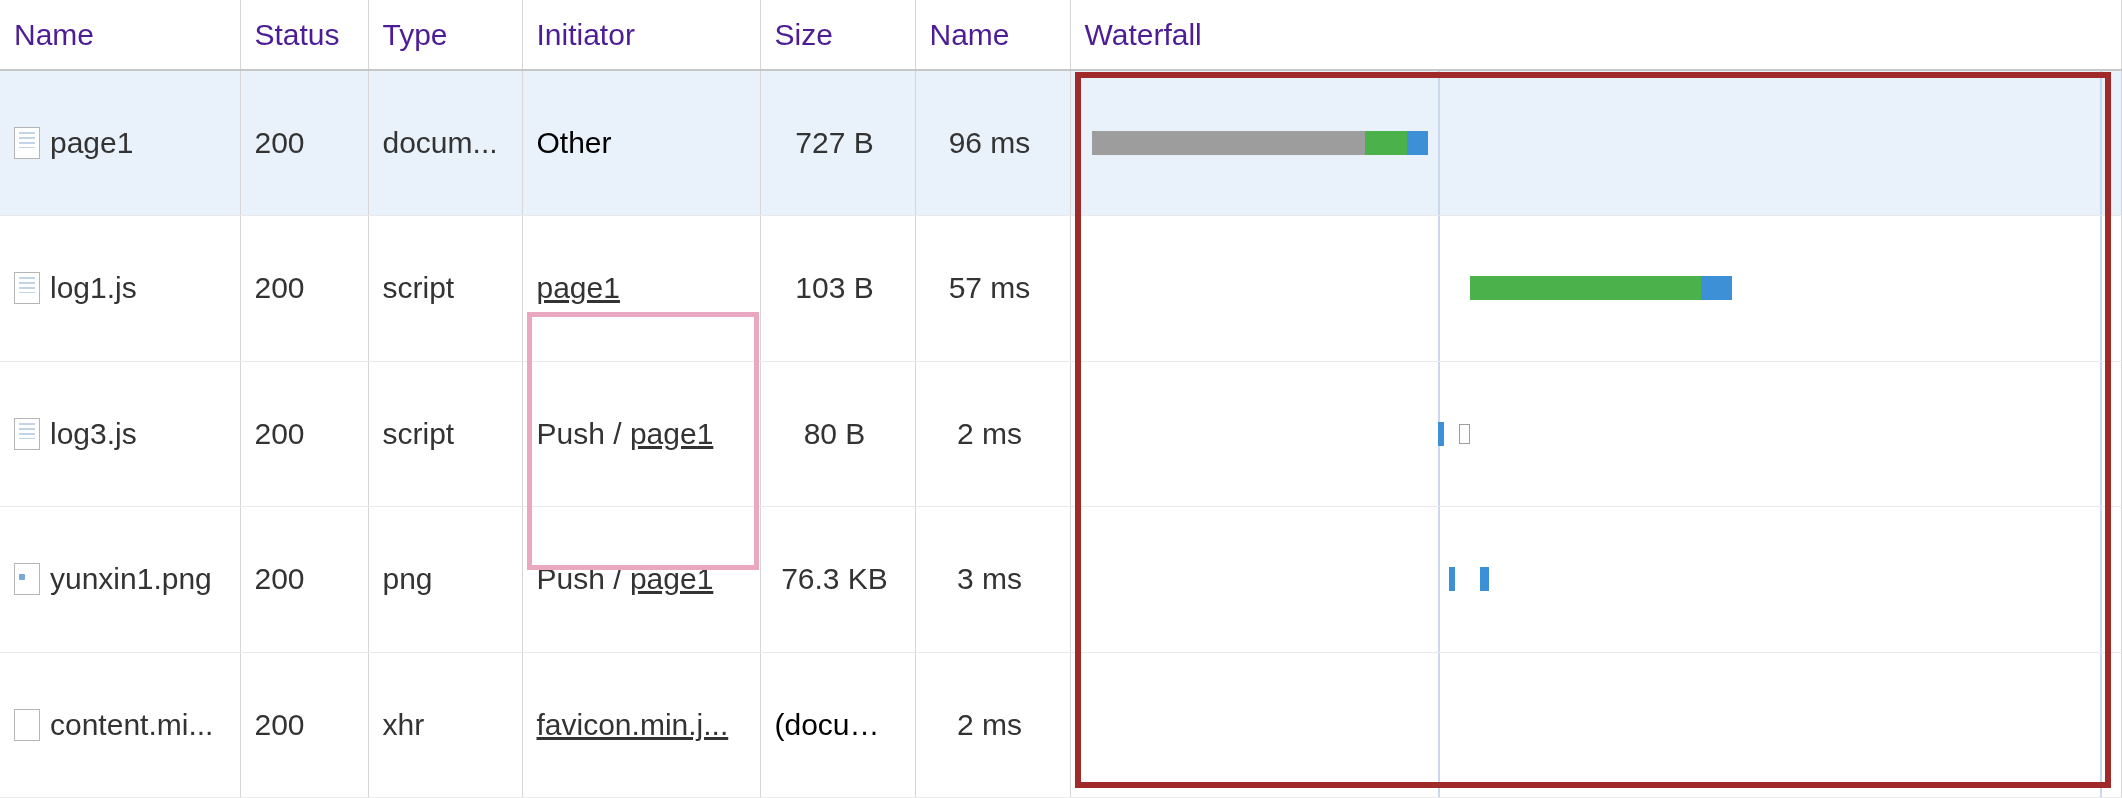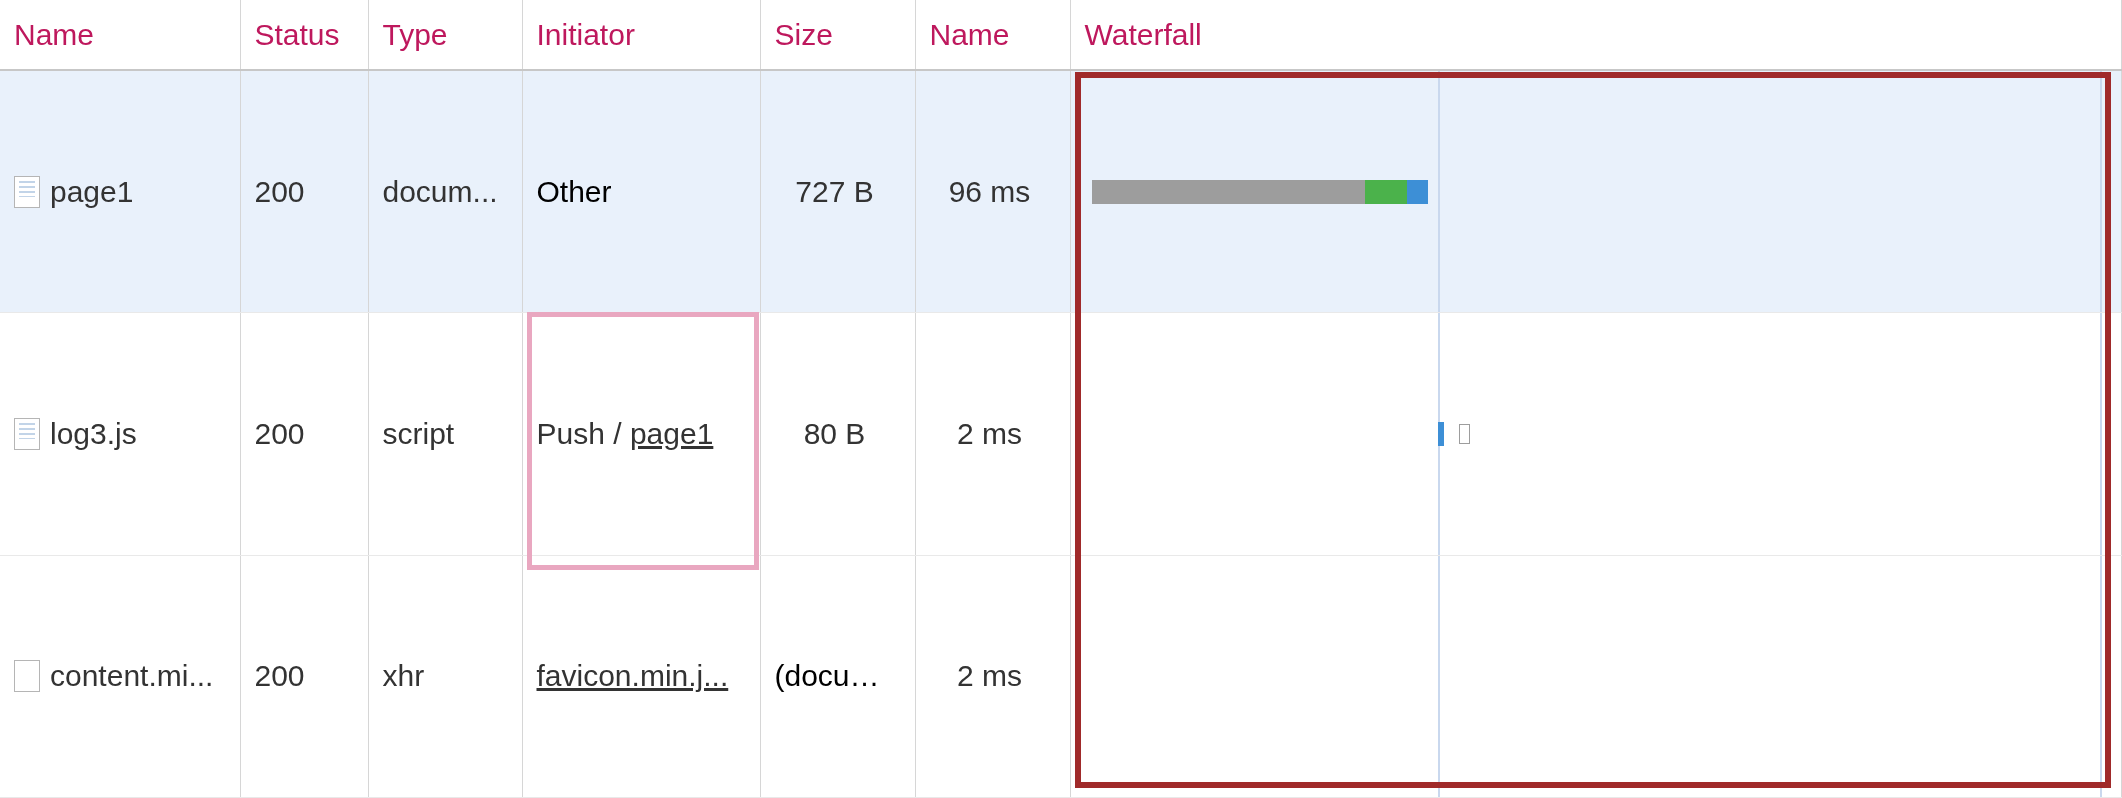--- a/index.html
+++ b/index.html
@@ -29,21 +29,21 @@
     border-bottom: 1px solid #e9e9e9;
     white-space: nowrap;
     overflow: hidden;
     text-overflow: ellipsis;
     vertical-align: middle;
   }
   th {
     font-weight: 400;
     height: 70px;
     border-bottom: 2px solid #c7c7c7;
-    color: #be185d;
+    color: #4c1d95;
   }
   tbody tr { height: 80px; }
   tbody tr.selected { background: #e9f1fb; }
   col.c-name     { width: 240px; }
   col.c-status   { width: 128px; }
   col.c-type     { width: 154px; }
   col.c-init     { width: 238px; }
   col.c-size     { width: 155px; }
   col.c-time     { width: 155px; }
   col.c-water    { width: auto; }
@@ -155,40 +155,82 @@
               <div class="wf-seg wait" style="left: 2%; width: 26%;"></div>
               <div class="wf-seg green" style="left: 28%; width: 4%;"></div>
               <div class="wf-seg blue" style="left: 32%; width: 2%;"></div>
             </div>
           </td>
         </tr>
         <tr>
           <td class="">
             <div class="name-cell">
               <span class="file-icon doc"></span>
+              <span>log1.js</span>
+            </div>
+          </td>
+          <td class="">200</td>
+          <td class="">script</td>
+          <td><span class="link">page1</span></td>
+          <td class="size ">103 B</td>
+          <td class="time ">57 ms</td>
+          <td class="waterfall">
+            <div class="wf-track">
+              <div class="guide" style="left: 35%;"></div>
+              <div class="guide" style="left: 98%;"></div>
+              <div class="wf-seg green" style="left: 38%; width: 22%;"></div>
+              <div class="wf-seg blue" style="left: 60%; width: 3%;"></div>
+            </div>
+          </td>
+        </tr>
+        <tr>
+          <td class="">
+            <div class="name-cell">
+              <span class="file-icon doc"></span>
               <span>log3.js</span>
             </div>
           </td>
           <td class="">200</td>
           <td class="">script</td>
           <td><span>Push / </span><span class="link">page1</span></td>
           <td class="size ">80 B</td>
           <td class="time ">2 ms</td>
           <td class="waterfall">
             <div class="wf-track">
               <div class="guide" style="left: 35%;"></div>
               <div class="guide" style="left: 98%;"></div>
               <div class="wf-seg blue" style="left: 35%; width: 0.6%;"></div>
               <div class="wf-seg outline" style="left: 37%; width: 1%;"></div>
             </div>
           </td>
         </tr>
         <tr>
           <td class="">
             <div class="name-cell">
+              <span class="file-icon img"></span>
+              <span>yunxin1.png</span>
+            </div>
+          </td>
+          <td class="">200</td>
+          <td class="">png</td>
+          <td><span>Push / </span><span class="link">page1</span></td>
+          <td class="size ">76.3 KB</td>
+          <td class="time ">3 ms</td>
+          <td class="waterfall">
+            <div class="wf-track">
+              <div class="guide" style="left: 35%;"></div>
+              <div class="guide" style="left: 98%;"></div>
+              <div class="wf-seg blue" style="left: 36%; width: 0.6%;"></div>
+              <div class="wf-seg blue" style="left: 39%; width: 0.8%;"></div>
+            </div>
+          </td>
+        </tr>
+        <tr>
+          <td class="">
+            <div class="name-cell">
               <span class="file-icon blank"></span>
               <span>content.mi...</span>
             </div>
           </td>
           <td class="">200</td>
           <td class="">xhr</td>
           <td><span class="link">favicon.min.j...</span></td>
           <td class="size gray">(docum di...</td>
           <td class="time ">2 ms</td>
           <td class="waterfall">

